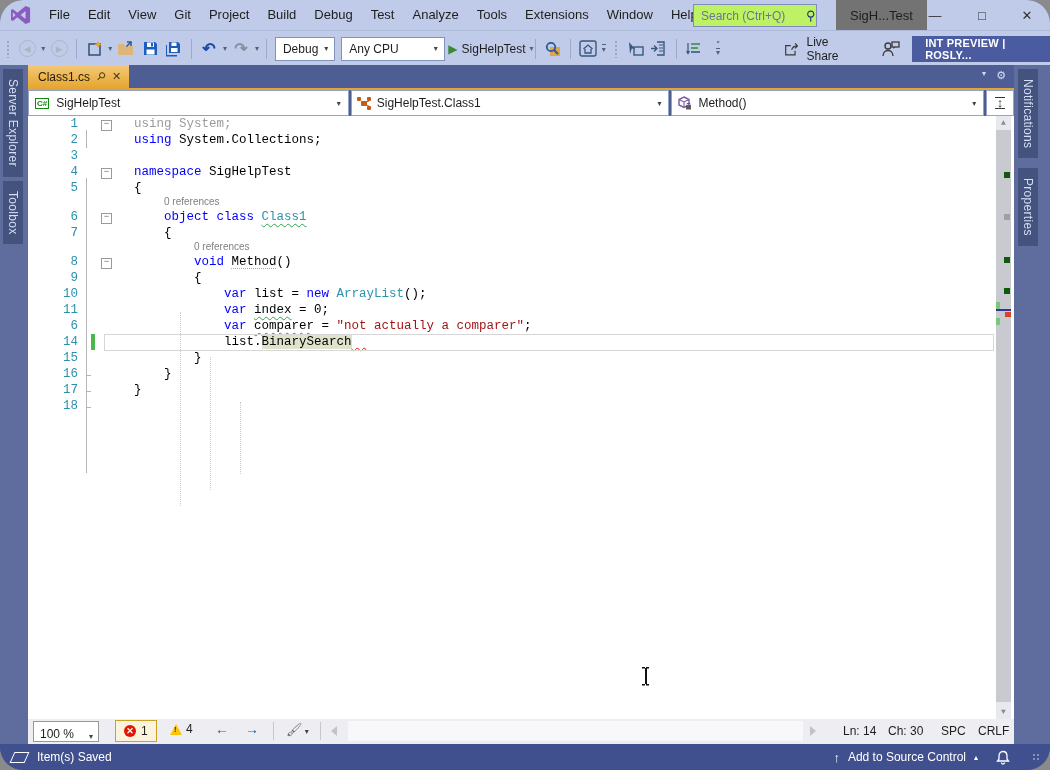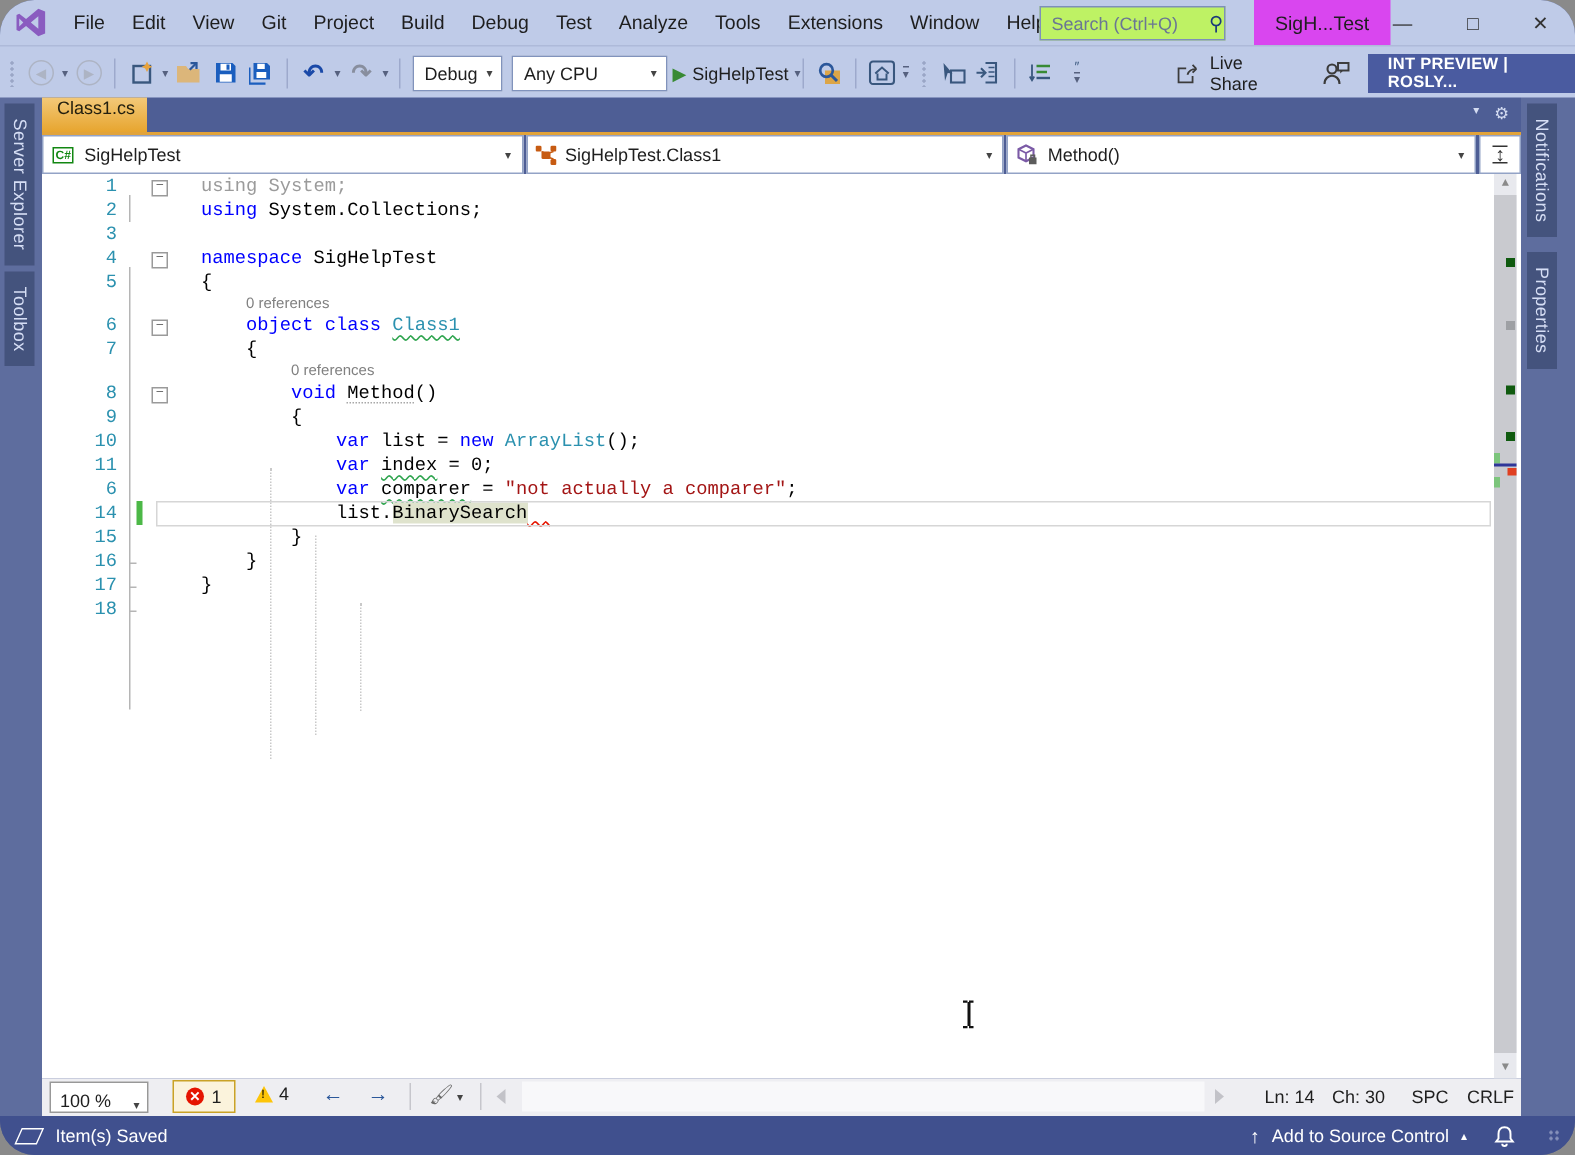--- a/index.html
+++ b/index.html
@@ -8,21 +8,21 @@
   
   .titlebar{position:absolute;left:0;top:0;width:1050px;height:30px;background:#BFCBE8;
             display:flex;align-items:center;}
   .vslogo{width:22px;height:20px;margin:0 8px 0 10px;flex:0 0 auto;}
   .menu{display:flex;height:30px;}
   .menu-item{padding:0 9px;line-height:30px;font-size:13px;color:#1e1e1e;cursor:default;}
   .searchbox{position:absolute;left:693px;top:4px;width:122px;height:21px;background:#bef264;
              border:1px solid #7E8FB9;display:flex;align-items:center;font-size:12px;color:#6a7694;}
   .searchbox .ph{flex:1;padding-left:7px;}
   .search-glyph{font-size:13px;color:#1b3a7a;padding-right:6px;transform:scaleX(-1);}
-  .title-chip{position:absolute;left:836px;top:0;height:30px;padding:0 14px;background:#d946ef;
+  .title-chip{position:absolute;left:836px;top:0;height:30px;padding:0 14px;background:#737373;
               display:flex;align-items:center;font-size:13px;color:#1e1e1e;}
   .winbtn{position:absolute;top:0;width:34px;height:30px;display:flex;align-items:center;
           justify-content:center;color:#333;font-size:13px;}
   
   .toolbar{position:absolute;left:0;top:30px;width:1050px;height:35px;background:#BFCBE8;
            border-top:1px solid #AEBAD9;display:flex;align-items:center;font-size:12px;color:#1e1e1e;}
   .grip{width:5px;height:18px;margin:0 5px 0 6px;
         background-image:radial-gradient(#9AA6C6 1px,transparent 1.2px);background-size:4px 4px;}
   .tb-sep{width:1px;height:20px;background:#9DA9CC;margin:0 5px;}
   .tb-btn{display:flex;align-items:center;justify-content:center;height:24px;min-width:22px;padding:0 1px;}
@@ -43,21 +43,21 @@
   .rail.right{right:0;width:36px;}
   .rail-tab{writing-mode:vertical-rl;background:#44537D;color:#D6DEF5;font-size:12px;
             padding:10px 3px;margin:4px 3px;text-align:center;letter-spacing:.3px;}
   .rail.right .rail-tab{margin:4px 4px 10px 4px;}
   
   .doc{position:absolute;left:28px;top:65px;width:986px;height:679px;background:#4E5E95;}
   .tabrow{position:absolute;left:0;top:0;width:986px;height:25px;}
   .tabrow:after{content:"";position:absolute;left:0;bottom:0;width:100%;height:2px;background:#E1A33A;}
   .dtab{position:absolute;left:0;top:0;height:23px;padding:0 8px 0 10px;
         background:linear-gradient(#F3C979,#E7A52F);display:flex;align-items:center;gap:7px;
-        font-size:12px;color:#24200f;flex-direction:column;}
+        font-size:12px;color:#24200f;}
   .dtab .pin{font-size:11px;transform:rotate(45deg);color:#443b16;}
   .dtab .x{font-size:11px;color:#443b16;}
   .tabrow-icons{position:absolute;right:8px;top:4px;display:flex;gap:10px;color:#D4DCF2;font-size:11px;}
   
   .navbar{position:absolute;left:0;top:25px;width:986px;height:26px;background:#4E5E95;display:flex;gap:2px;}
   .nav-combo{background:#fff;border:1px solid #93A3C6;height:24px;display:flex;align-items:center;
              font-size:12px;color:#1e1e1e;}
   .nav-combo .lbl{flex:1;padding-left:4px;white-space:nowrap;overflow:hidden;}
   .nav-combo .car{font-size:8px;color:#444;padding:0 7px;}
   .csbadge{font-size:8px;font-weight:bold;color:#128712;border:1px solid #128712;padding:0 1px;

